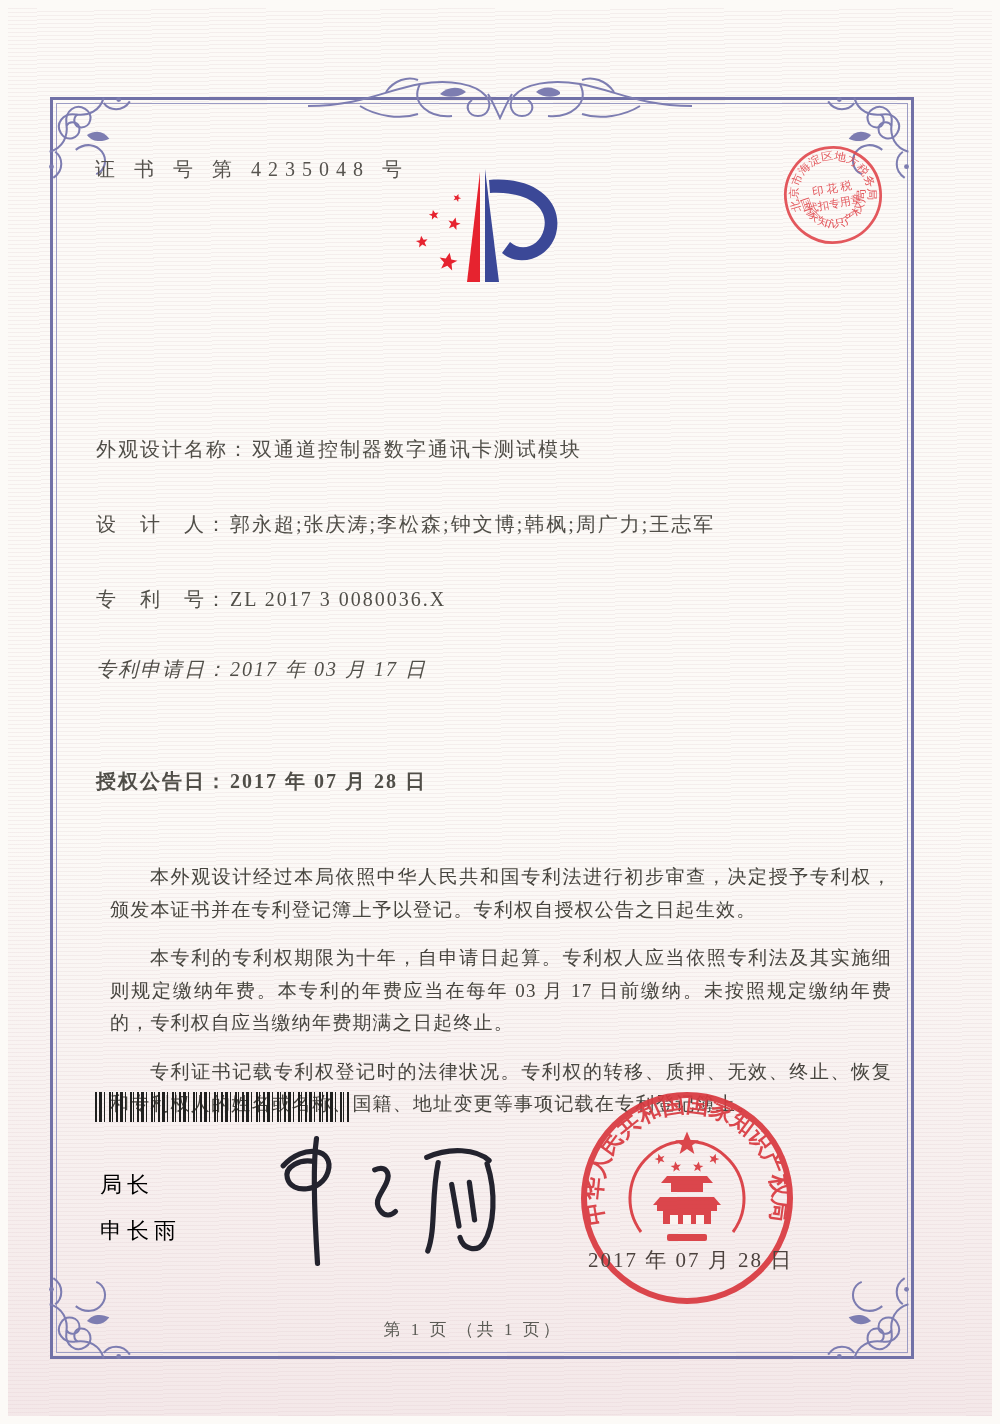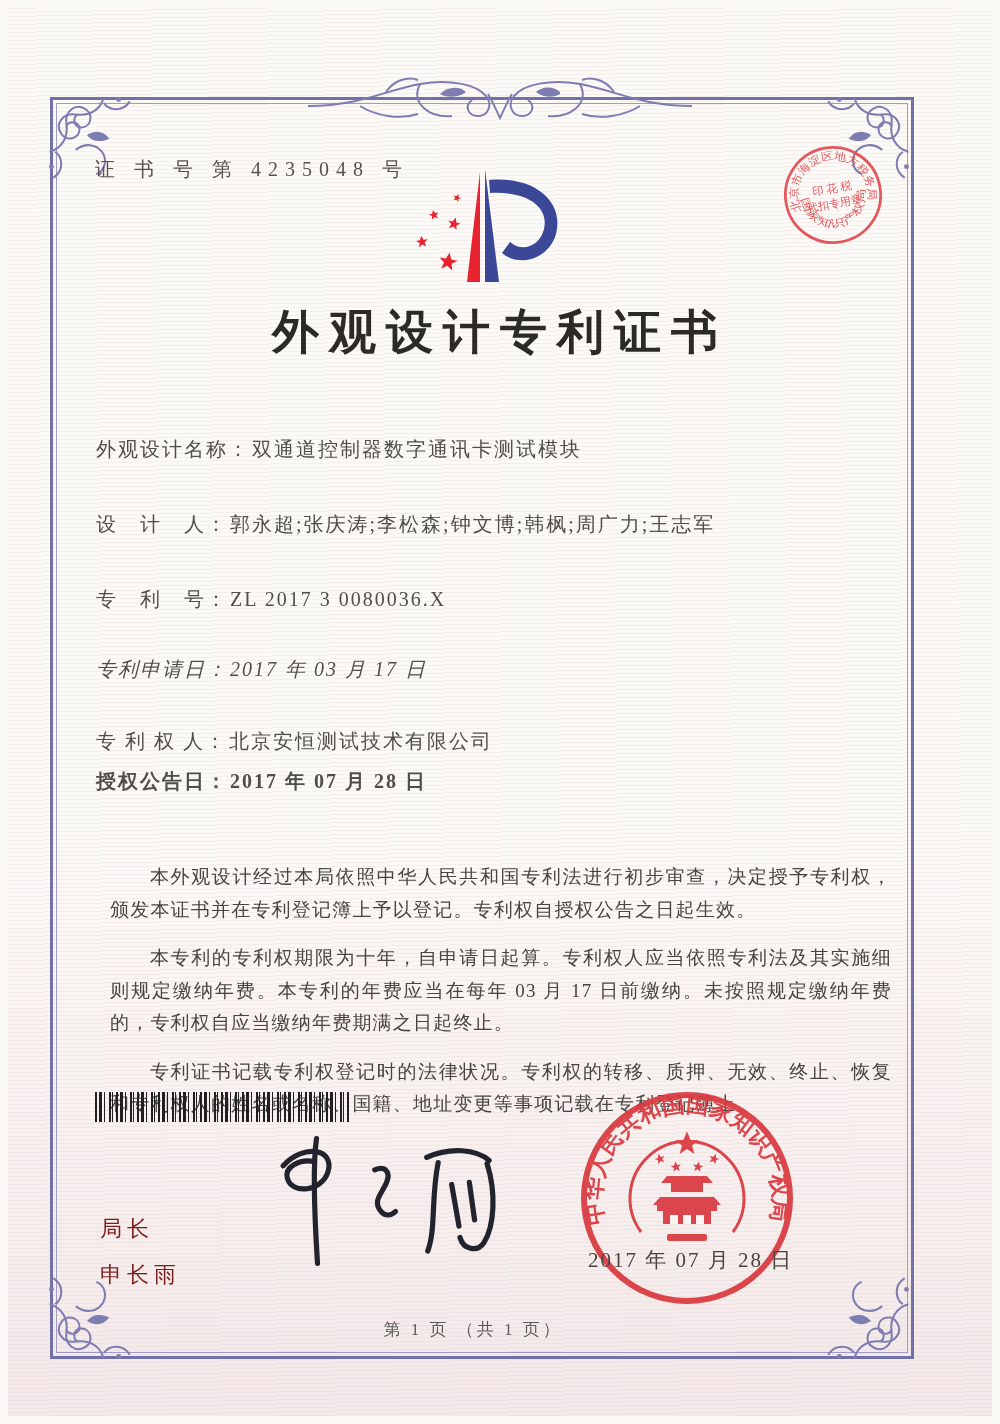--- a/index.html
+++ b/index.html
@@ -25,22 +25,22 @@
   .paras{position:absolute;left:94px;width:814px;top:845px;z-index:3;}
   .paras p{margin:16px;font-size:19px;line-height:32.5px;letter-spacing:1.2px;text-align:justify;
            text-indent:2.1em;color:#47453f;}
   .barcode{position:absolute;left:95px;top:1092px;width:256px;height:30px;z-index:3;
     background:
       repeating-linear-gradient(90deg,#20201f 0px,#20201f 2px,rgba(0,0,0,0) 2px,rgba(0,0,0,0) 4px,
         #20201f 4px,#20201f 7px,rgba(0,0,0,0) 7px,rgba(0,0,0,0) 9px,
         #20201f 9px,#20201f 10px,rgba(0,0,0,0) 10px,rgba(0,0,0,0) 14px,
         #20201f 14px,#20201f 16px,rgba(0,0,0,0) 16px,rgba(0,0,0,0) 17px,
         #20201f 17px,#20201f 18px,rgba(0,0,0,0) 18px,rgba(0,0,0,0) 21px);}
-  .director{position:absolute;left:100px;top:1214px;z-index:3;font-family:"Liberation Sans","DejaVu Sans",sans-serif;
-            font-size:22px;color:#7f1d1d;letter-spacing:5px;}
+  .director{position:absolute;left:100px;top:1170px;z-index:3;font-family:"Liberation Sans","DejaVu Sans",sans-serif;
+            font-size:22px;color:#000000;letter-spacing:5px;}
   .director div{margin-bottom:16px;}
   .signature{position:absolute;left:252px;top:1126px;width:260px;height:146px;z-index:4;}
   .seal{position:absolute;left:575px;top:1086px;width:224px;height:224px;z-index:3;opacity:.93;}
   .issue-date{position:absolute;left:588px;top:1246px;z-index:5;font-size:21px;letter-spacing:2px;color:#4c423e;}
   .footer{position:absolute;left:0;width:946px;top:1318px;text-align:center;z-index:3;
           font-size:17px;letter-spacing:3px;color:#5b5b55;}
   svg text{font-family:"Liberation Serif","DejaVu Serif",serif;}
 </style>
 </head>
 <body>
@@ -145,21 +145,20 @@
       <use href="#star5" transform="translate(19,84) scale(0.62) rotate(-8)"></use>
       <use href="#star5" transform="translate(45,104) scale(0.95) rotate(10)"></use>
       <path d="M77,14 L64,124 L77,124 Z"></path>
     </g>
     <g fill="#3b4897">
       <path d="M82,11 L82,124 L96,124 Z"></path>
       <path d="M86,22 C135,18 161,46 153,76 C146,101 116,110 99,95 L107,84 C119,95 137,88 141,71 C146,50 126,33 87,35 Z"></path>
     </g>
   </svg>
 
-  <div class="title">外观设计专利证书</div>
 
   <svg class="stamp" viewBox="0 0 200 200">
     <defs>
       <path id="taxTop" d="M52,118 A51.3,51.3 0 1 1 148,118"></path>
       <path id="taxBottom" d="M57,84 A46,46 0 1 0 143,84"></path>
     </defs>
     <g>
       <circle cx="100" cy="100" r="69" fill="none" stroke="#e14b50" stroke-width="4"></circle>
       <text font-size="15.5" fill="#e14b50">
         <textPath href="#taxTop" startOffset="4" textLength="192" lengthAdjust="spacingAndGlyphs">北京市海淀区地方税务局</textPath>
@@ -176,23 +175,20 @@
     <span class="lbl">外观设计名称：</span><span class="val">双通道控制器数字通讯卡测试模块</span>
   </div>
   <div class="field" style="top:511px;">
     <span class="lbl">设　计　人：</span><span class="val">郭永超;张庆涛;李松森;钟文博;韩枫;周广力;王志军</span>
   </div>
   <div class="field" style="top:586px;">
     <span class="lbl">专　利　号：</span><span class="val">ZL 2017 3 0080036.X</span>
   </div>
   <div class="field" style="top:656px;font-style:italic;">
     <span class="lbl">专利申请日：</span><span class="val">2017 年 03 月 17 日</span>
-  </div>
-  <div class="field" style="top:728px;">
-    <span class="lbl">专 利 权 人：</span><span class="val">北京安恒测试技术有限公司</span>
   </div>
   <div class="field" style="top:768px;font-weight:bold;">
     <span class="lbl">授权公告日：</span><span class="val">2017 年 07 月 28 日</span>
   </div>
 
   <div class="paras">
     <p>本外观设计经过本局依照中华人民共和国专利法进行初步审查，决定授予专利权，颁发本证书并在专利登记簿上予以登记。专利权自授权公告之日起生效。</p>
     <p>本专利的专利权期限为十年，自申请日起算。专利权人应当依照专利法及其实施细则规定缴纳年费。本专利的年费应当在每年 03 月 17 日前缴纳。未按照规定缴纳年费的，专利权自应当缴纳年费期满之日起终止。</p>
     <p>专利证书记载专利权登记时的法律状况。专利权的转移、质押、无效、终止、恢复和专利权人的姓名或名称、国籍、地址变更等事项记载在专利登记簿上。</p>
   </div>

